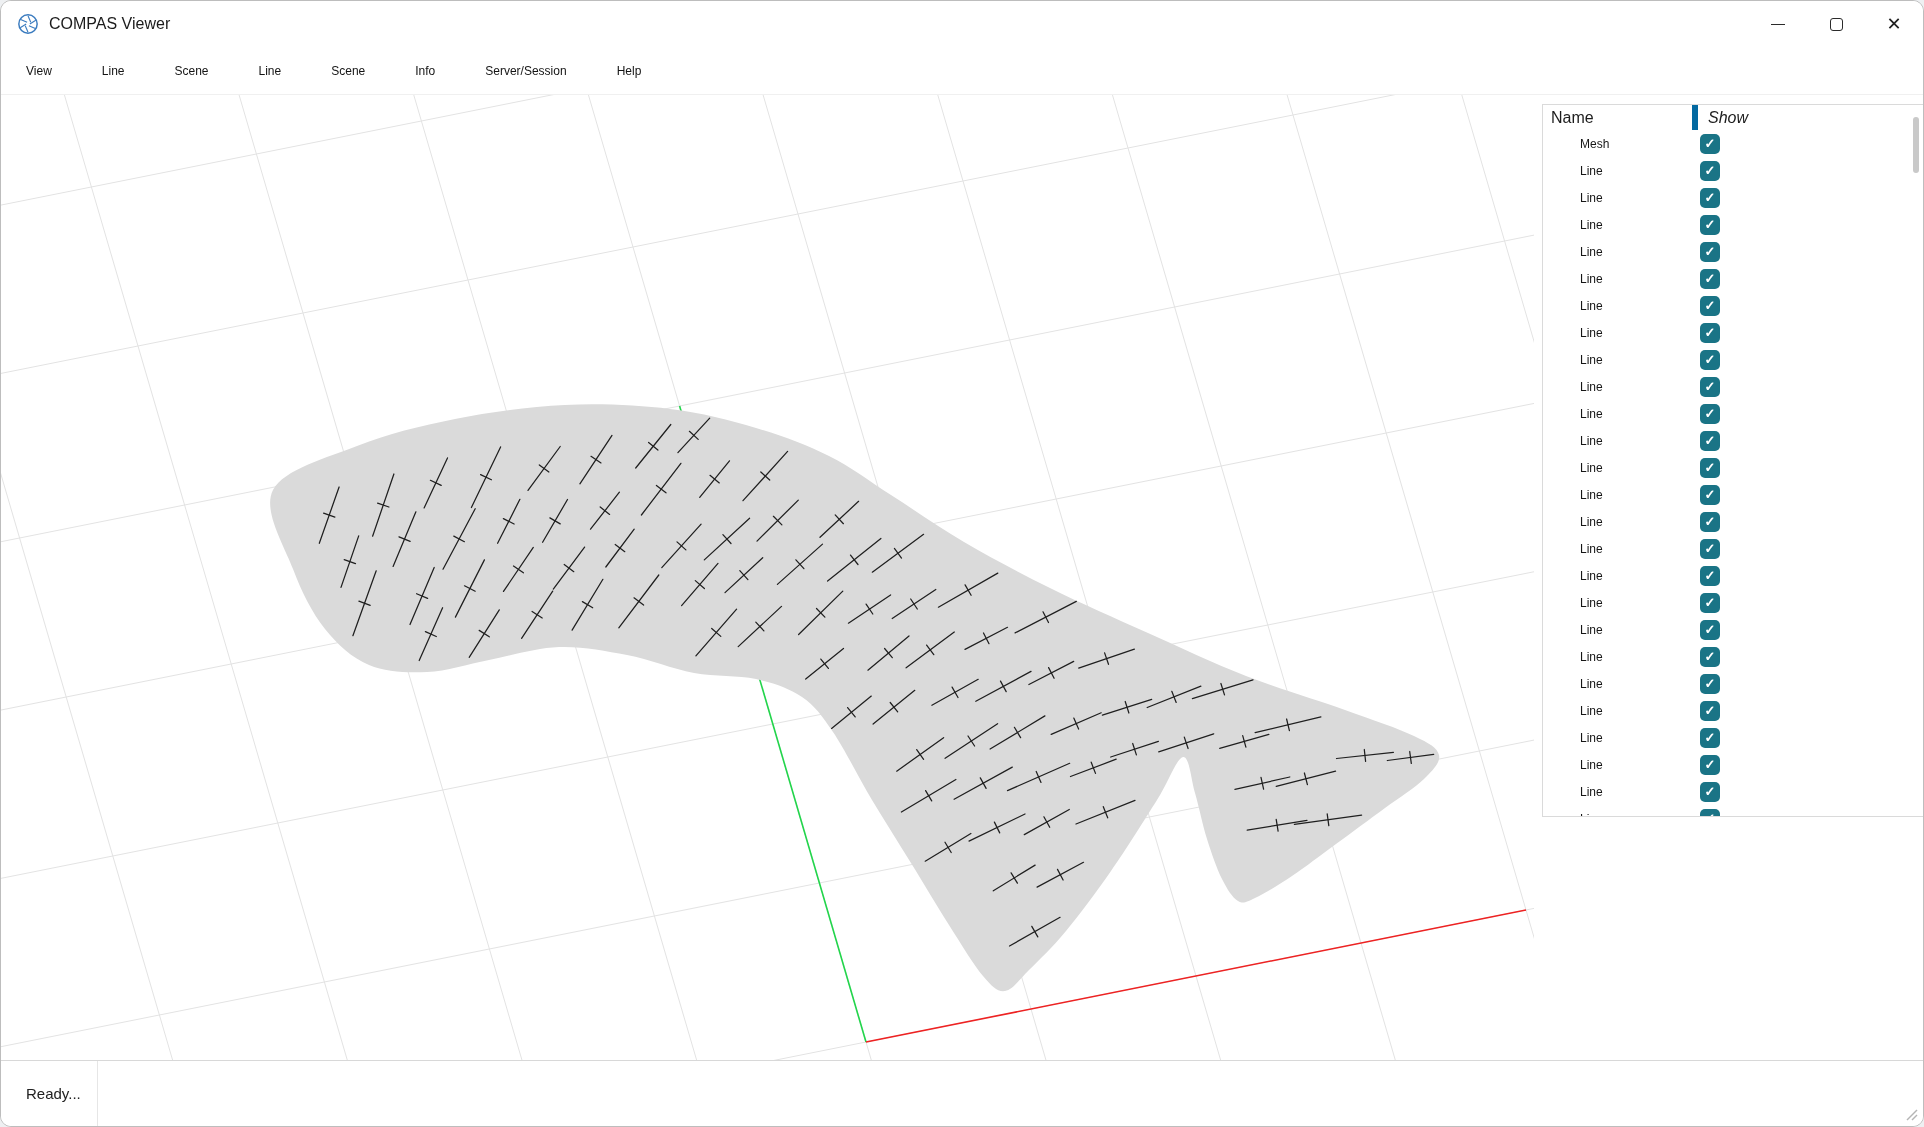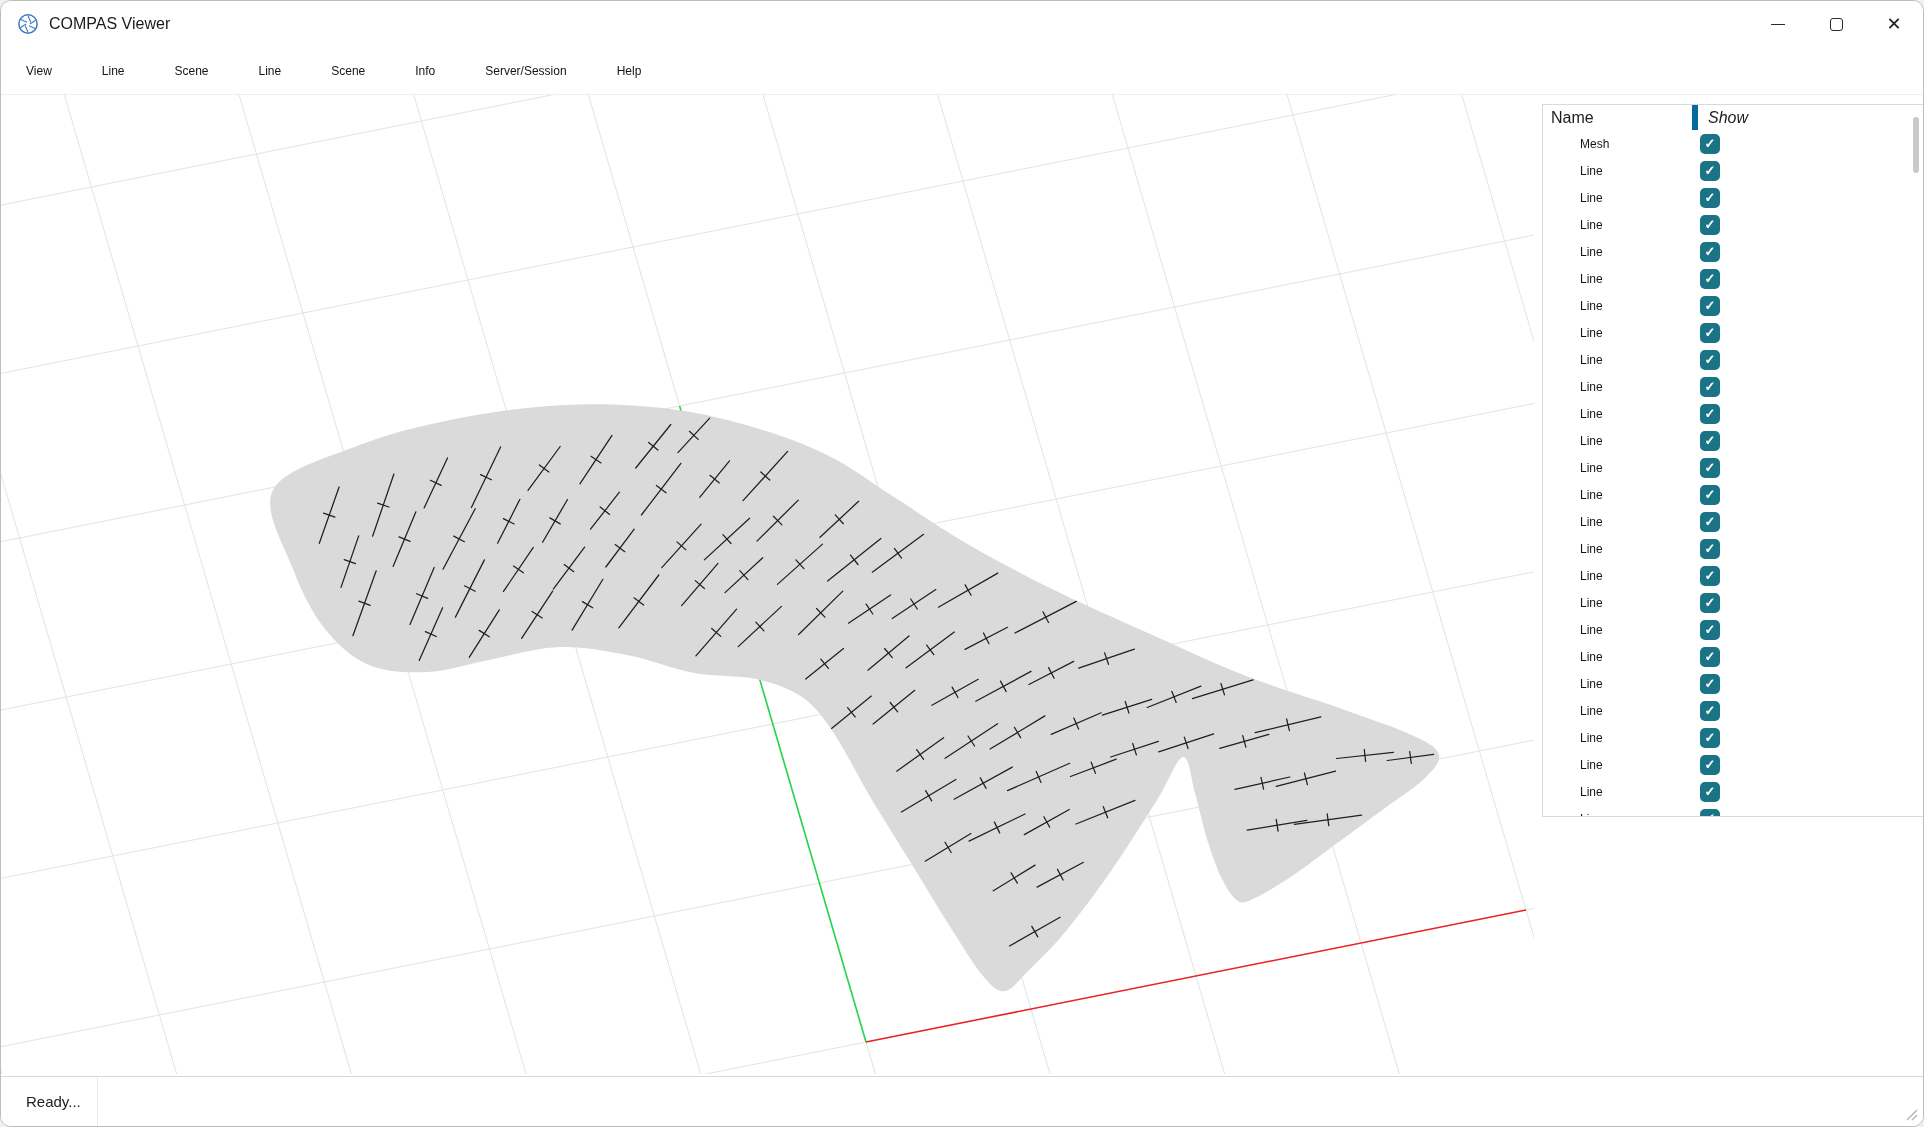--- a/index.html
+++ b/index.html
@@ -35,21 +35,21 @@
   .rname { padding-left:37px; width:149px; font-size:12px; color:#161616; }
   .rcheck { margin-left:8px; width:20px; height:20px; border-radius:5px; background:var(--check-color,#1a7486);
             display:flex; align-items:center; justify-content:center; }
   .chk { color:#ffffff; font-size:13px; font-weight:bold; line-height:1; }
   .inspector { position:absolute; left:23px; top:726px; width:346px; height:229px; background:#fff;
                border:1px solid #e2e2e2; border-radius:3px; text-align:center; padding-top:24px;
                font-size:16px; color:#111; }
   .vscroll { position:absolute; right:4px; top:0; bottom:0; width:10px; }
   .vthumb { position:absolute; top:22px; left:2px; width:6px; height:56px; background:#c9c9c9; border-radius:3px; }
   
-  .statusbar { position:absolute; left:0; right:0; bottom:0; height:50px; background:#fff;
+  .statusbar { position:absolute; left:0; right:0; bottom:0; height:66px; background:#fff;
                border-top:1px solid #d8d8d8; display:flex; align-items:center; }
   .status-text { margin-left:25px; font-size:15px; color:#222; }
   .status-sep { width:1px; height:100%; background:#e6e6e6; margin-left:16px; }
   .resize-grip { position:absolute; right:5px; bottom:5px; width:16px; height:16px; }
 </style>
 </head>
 <body>
 
 <div class="window" style="--check-color: #1a7486;">
 

